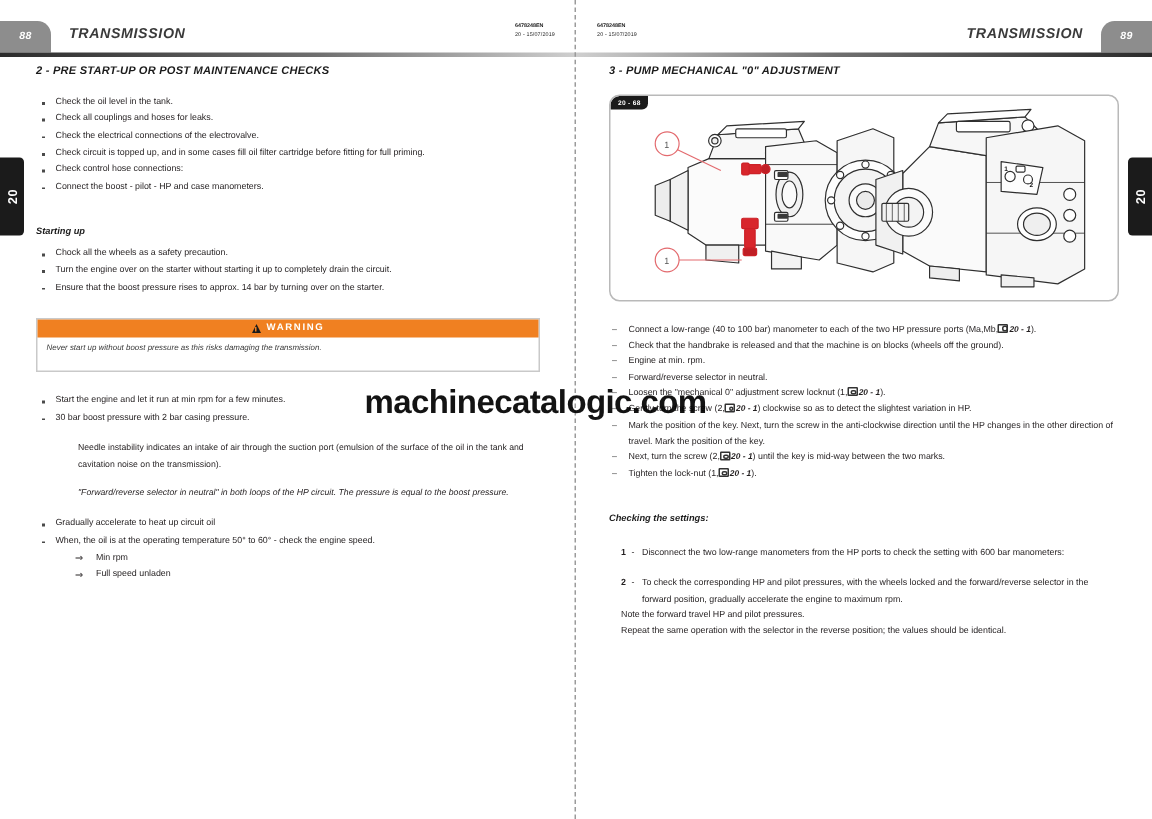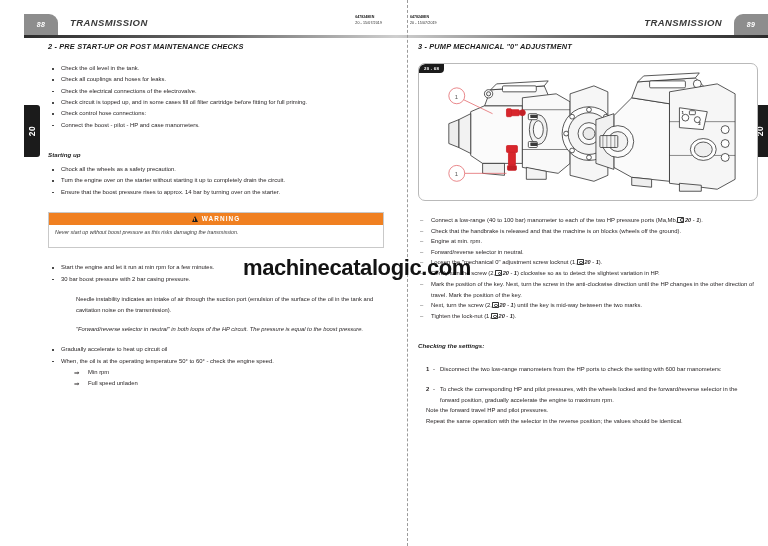--- a/index.html
+++ b/index.html
@@ -14,21 +14,20 @@
     color: #231f20;
     overflow: hidden;
     position: relative;
   }
 
   
   .spread {
     position: absolute;
     inset: 0;
     display: flex;
-    margin-left: 24px;
   }
   .page {
     position: relative;
     width: 384px;
     height: 546px;
     background: #ffffff;
     overflow: hidden;
   }
 
   

